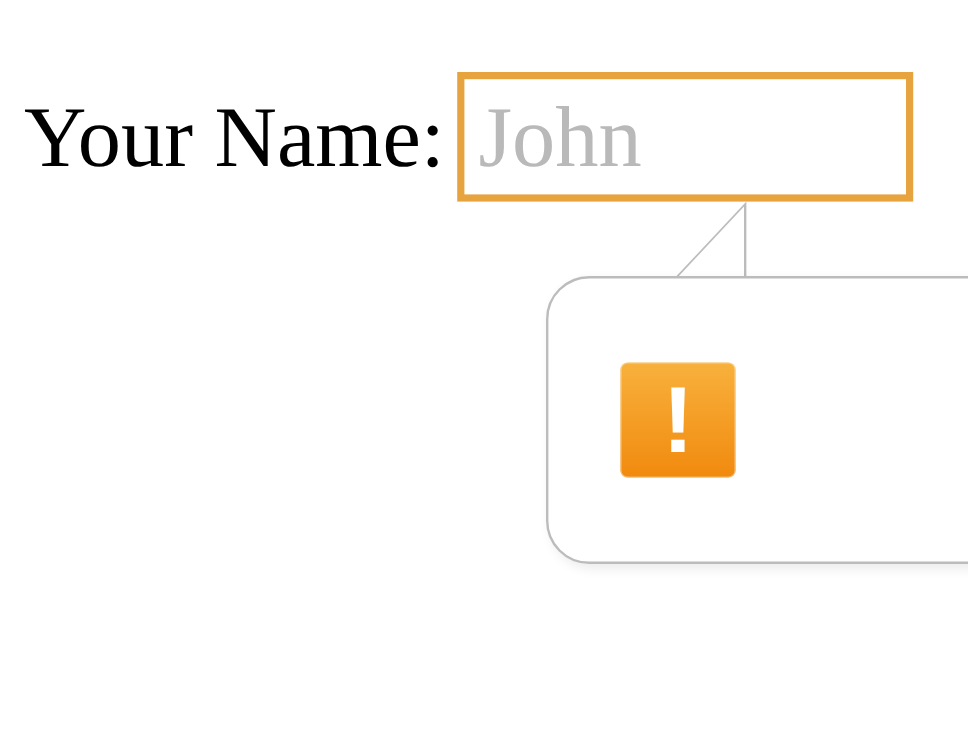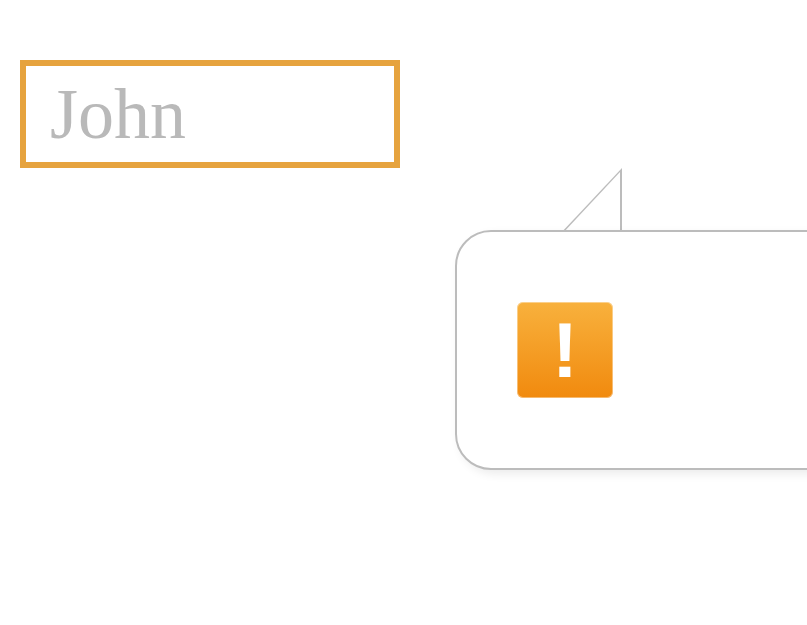--- a/index.html
+++ b/index.html
@@ -24,21 +24,21 @@
       font-size: 72px;
       color: #000000;
       margin-right: 10px;
       white-space: nowrap;
     }
     .name-input {
       font-family: "Times New Roman", Times, serif;
       font-size: 72px;
       height: 108px;
       width: 380px;
-      padding: 4px 24px;
+      padding: 4px 12px;
       border: 6px solid #e6a33e;
       outline: none;
       color: #222;
       background: #ffffff;
     }
     .name-input::placeholder {
       color: #b9b9b9;
     }
     .tooltip {
       position: absolute;
@@ -96,20 +96,21 @@
       font-family: Arial, Helvetica, sans-serif;
       font-size: 78px;
       font-weight: bold;
       line-height: 1;
     }
   </style>
 </head>
 <body>
 
 <div class="form-row">
+  <label class="field-label">Your Name:</label>
   <input class="name-input" type="text" placeholder="John" style="">
 </div>
 
 <div class="tooltip-tail"></div>
 
 <div class="tooltip">
   <div class="warn-icon">
     <span class="warn-glyph">!</span>
   </div>
 </div>

